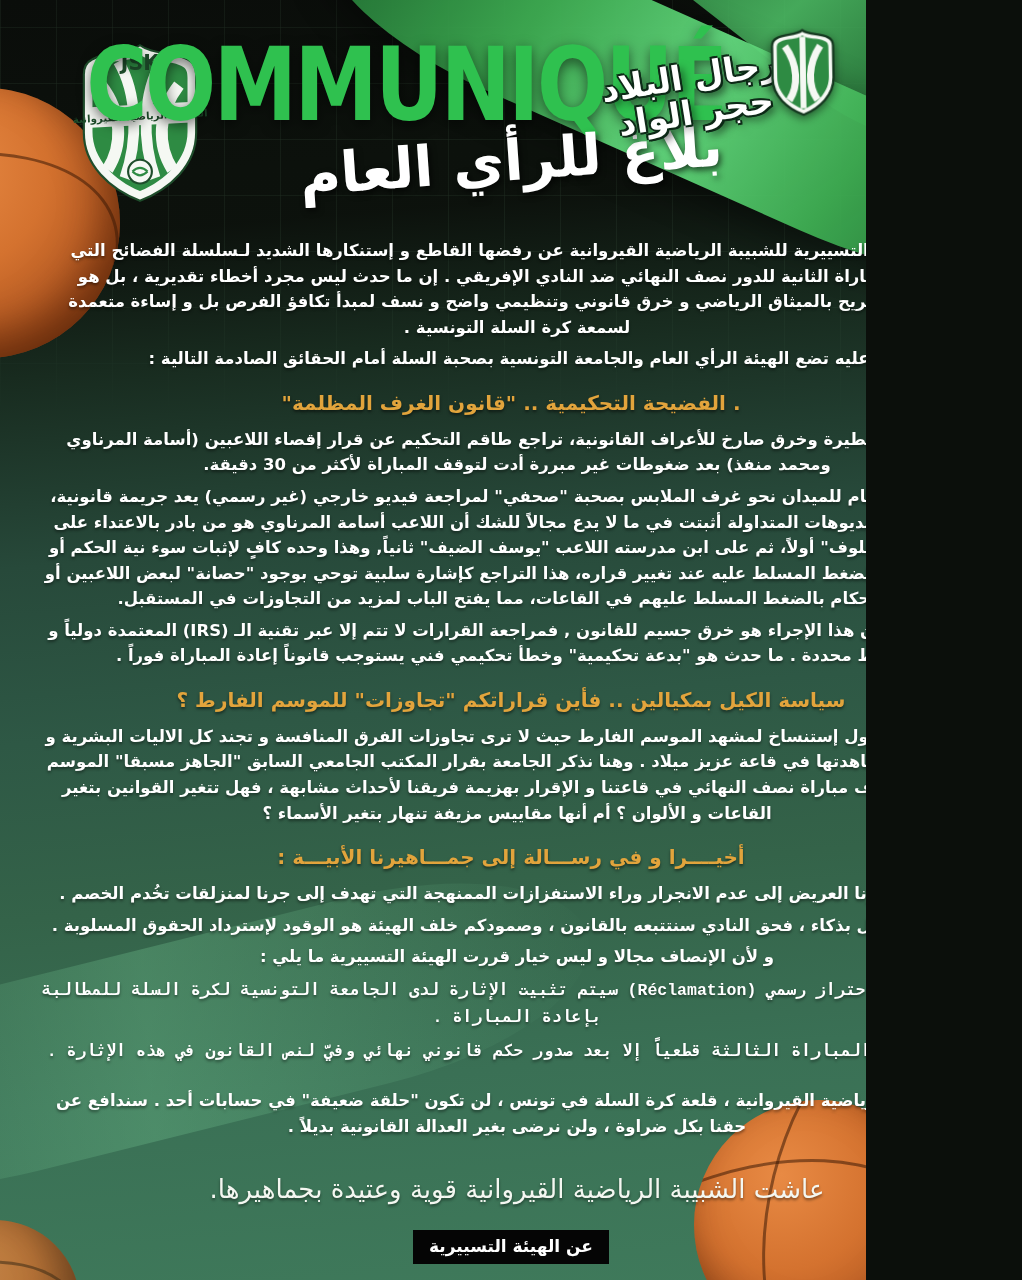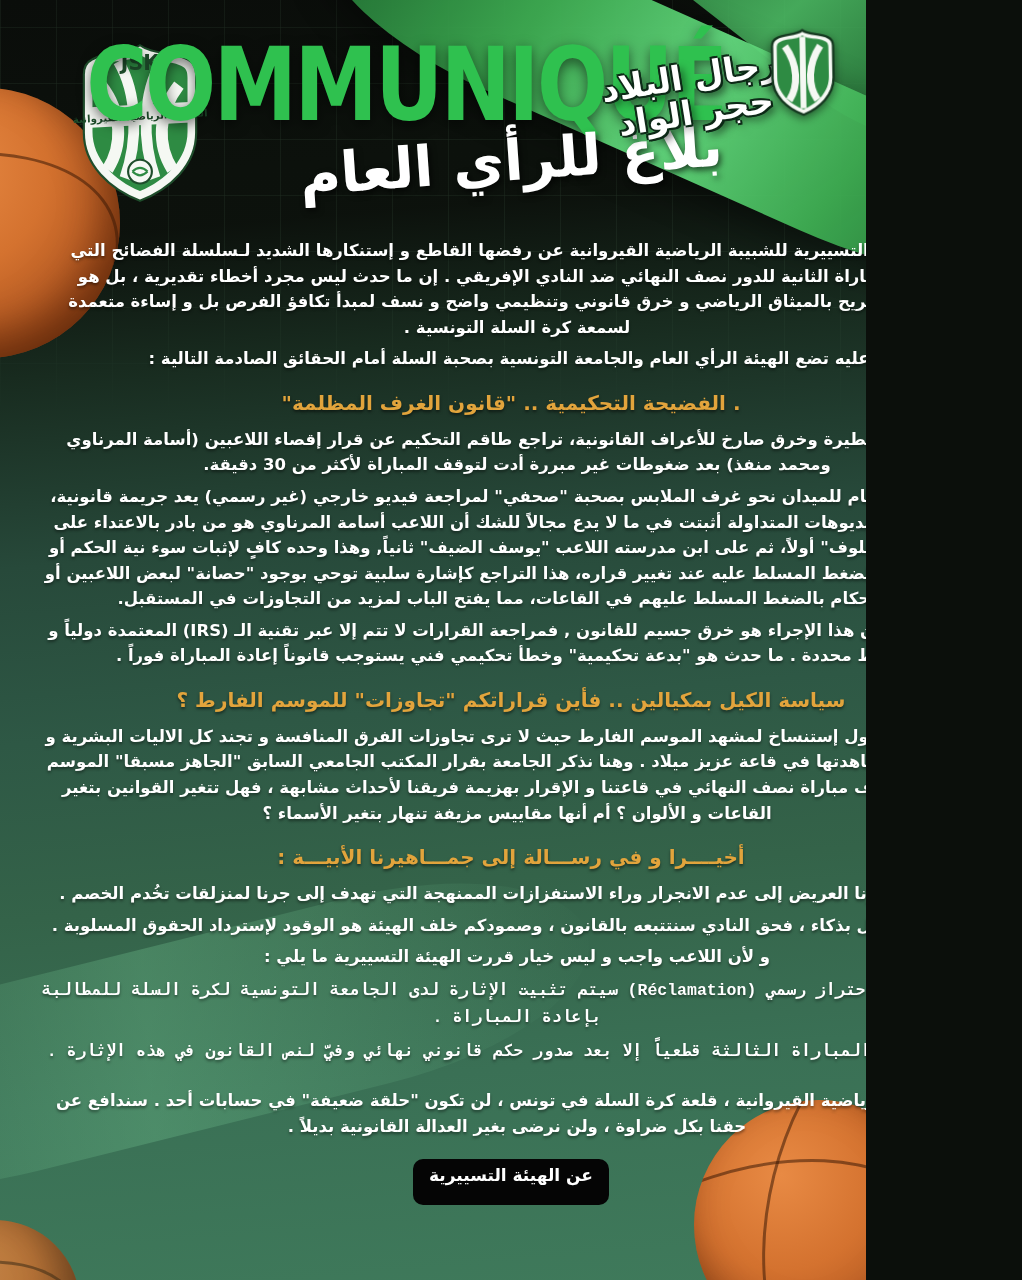--- a/index.html
+++ b/index.html
@@ -60,21 +60,21 @@
   .heading{color:#e2a43c;font-size:20px;font-weight:800;margin:16px 0 8px 0;
     text-shadow:0 2px 3px rgba(0,0,0,.5);}
   .heading.final{}
   .decision{margin:0 0 6px 0;font-family:Liberation Mono, monospace;}
   .check{color:#3ecf5e;font-weight:800;font-size:19px;margin-left:6px;
     text-shadow:0 1px 2px rgba(0,0,0,.5);}
   .closing{margin-top:22px !important;}
   .signature{margin-top:30px !important;font-size:26px;font-weight:400;color:#f4f7f1;
     text-shadow:0 2px 3px rgba(0,0,0,.45);}
   .footer-strip{display:inline-block;margin-top:14px;background:#050505;color:#ffffff;
-    font-size:17px;font-weight:700;padding:3px 16px 16px 16px;border-radius:10px;}
+    font-size:17px;font-weight:700;padding:3px 16px 5px 16px;}
 </style>
 </head>
 <body>
 
 <div class="poster">
 
   <div class="grid-overlay"></div>
   <div class="ribbon2"></div>
   <div class="ribbon"></div>
   <div class="ribbon3"></div>
@@ -121,24 +121,25 @@
     <p>في سابقة خطيرة وخرق صارخ للأعراف القانونية، تراجع طاقم التحكيم عن قرار إقصاء اللاعبين (أسامة المرناوي ومحمد منفذ) بعد ضغوطات غير مبررة أدت لتوقف المباراة لأكثر من 30 دقيقة.</p>
     <p>إن مغادرة الحكام للميدان نحو غرف الملابس بصحبة "صحفي" لمراجعة فيديو خارجي (غير رسمي) يعد جريمة قانونية، خاصة وأن الفيديوهات المتداولة أثبتت في ما لا يدع مجالاً للشك أن اللاعب أسامة المرناوي هو من بادر بالاعتداء على لاعبنا "جابر مخلوف" أولاً، ثم على ابن مدرسته اللاعب "يوسف الضيف" ثانياً, وهذا وحده كافٍ لإثبات سوء نية الحكم أو تأثره الواضح بالضغط المسلط عليه عند تغيير قراره، هذا التراجع كإشارة سلبية توحي بوجود "حصانة" لبعض اللاعبين أو تأثر الحكام بالضغط المسلط عليهم في القاعات، مما يفتح الباب لمزيد من التجاوزات في المستقبل.</p>
     <p>تؤكد الشبيبة أن هذا الإجراء هو خرق جسيم للقانون , فمراجعة القرارات لا تتم إلا عبر تقنية الـ (IRS) المعتمدة دولياً و بشروط محددة . ما حدث هو "بدعة تحكيمية" وخطأ تحكيمي فني يستوجب قانوناً إعادة المباراة فوراً .</p>
 
     <div class="heading">سياسة الكيل بمكيالين .. فأين قراراتكم "تجاوزات" للموسم الفارط ؟</div>
     <p>ما يثير الشك حول إستنساخ لمشهد الموسم الفارط حيث لا ترى تجاوزات الفرق المنافسة و تجند كل الاليات البشرية و اللوجستية لمشاهدتها في قاعة عزيز ميلاد . وهنا نذكر الجامعة بقرار المكتب الجامعي السابق "الجاهز مسبقا" الموسم الفارط بإيقاف مباراة نصف النهائي في قاعتنا و الإقرار بهزيمة فريقنا لأحداث مشابهة ، فهل تتغير القوانين بتغير القاعات و الألوان ؟ أم أنها مقاييس مزيفة تنهار بتغير الأسماء ؟</p>
 
     <div class="heading final">أخيــــرا و في رســـالة إلى جمـــاهيرنا الأبيـــة :</div>
     <p>ندعـوا جمهورنا العريض إلى عدم الانجرار وراء الاستفزازات الممنهجة التي تهدف إلى جرنا لمنزلقات تخُدم الخصم .</p>
     <p>ندعوكم للتعامل بذكاء ، فحق النادي سنتتبعه بالقانون ، وصمودكم خلف الهيئة هو الوقود لإسترداد الحقوق المسلوبة .</p>
-    <p>و لأن اللاعب واجب و ليس خيار قررت الهيئة التسييرية ما يلي :</p>
+    <p>و لأن الإنصاف مجالا و ليس خيار قررت الهيئة التسييرية ما يلي :</p>
 
     <p class="decision"><span class="check">✓</span><span>بعد تدوين احتراز رسمي (Réclamation) سيتم تثبيت الإثارة لدى الجامعة التونسية لكرة السلة للمطالبة بإعادة المباراة .</span></p>
     <p class="decision"><span class="check">✓</span><span>تعليق خوض المباراة الثالثة قطعياً إلا بعد صدور حكم قانوني نهائي وفيّ لنص القانون في هذه الإثارة .</span></p>
 
     <p class="closing">إن الشبيبة الرياضية القيروانية ، قلعة كرة السلة في تونس ، لن تكون "حلقة ضعيفة" في حسابات أحد . سندافع عن حقنا بكل ضراوة ، ولن نرضى بغير العدالة القانونية بديلاً .</p>
 
+    <p class="signature">عاشت الشبيبة الرياضية القيروانية قوية وعتيدة بجماهيرها.</p>
 
     <span class="footer-strip">عن الهيئة التسييرية</span>
   </div>
 
 </div>
 
 </body></html>

